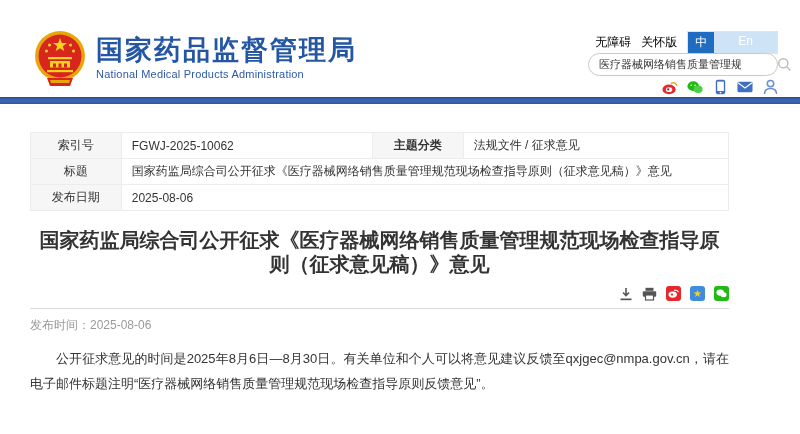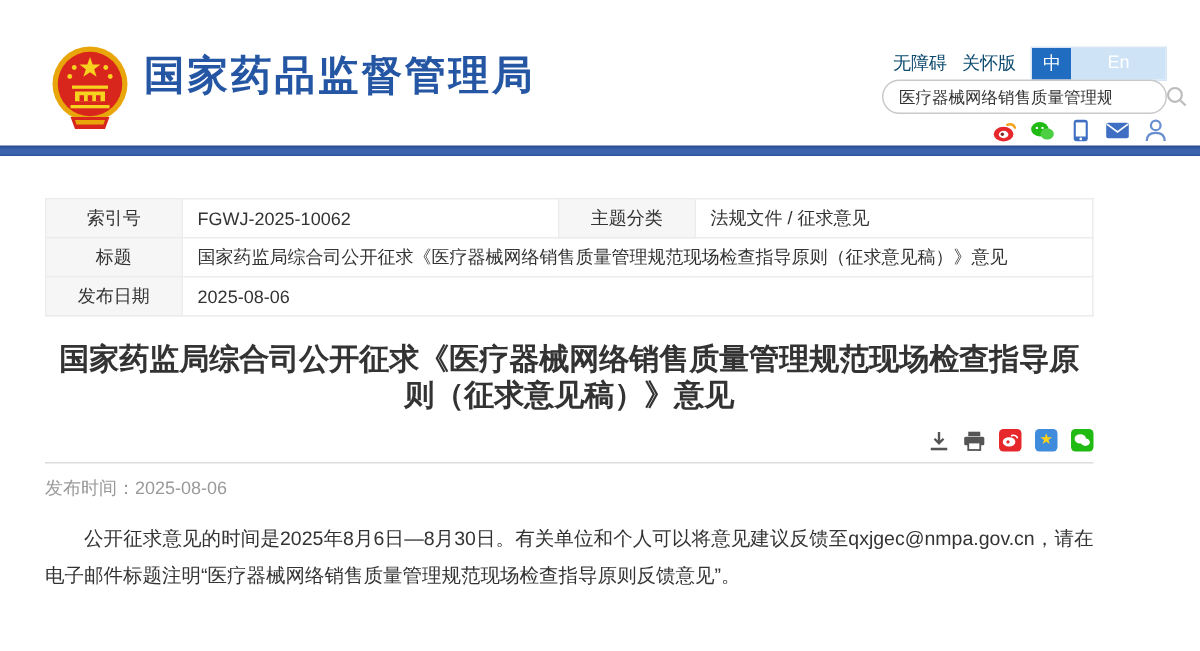--- a/index.html
+++ b/index.html
@@ -8,21 +8,21 @@
   .page { position:relative; width:759px; height:434px; background:#fff;margin-top:24px; }
 
   
   .header { position:relative; width:800px; height:72px; background:#fff; }
   .emblem { position:absolute; left:34px; top:6px; width:52px; height:56px; }
   .brand { position:absolute; left:96px; top:11px; }
   .brand-zh { font-size:27px; font-weight:bold; color:#2456a4; letter-spacing:2px; line-height:30px; }
   .brand-en { font-size:11px; color:#2d5aa7; margin-top:3px; letter-spacing:0.2px; }
 
   .topbar { position:absolute; right:22px; top:7px; display:flex; align-items:center; gap:10px; font-size:12px; color:#333; }
-  .topbar a.plain { color:#0c4a6e; text-decoration:none; }
+  .topbar a.plain { color:#000000; text-decoration:none; }
   .lang-toggle { display:flex; border:1px solid #d7e6f5; }
   .lang-zh { background:#1f6cc0; color:#fff; font-size:12px; padding:2px 7px; }
   .lang-en { background:#cfe3f6; color:#fff; font-size:12px; padding:2px 24px; }
 
   .searchbox { position:absolute; right:22px; top:29px; width:190px; height:23px;
                border:1px solid #c9c9c9; border-radius:12px; display:flex; align-items:center;
                padding:0 8px 0 10px; background:#fff;gap:36px; }
   .searchbox input { border:none; outline:none; flex:1; font-size:11px; color:#333; background:transparent;
                      font-family:"Liberation Sans","DejaVu Sans",sans-serif; }
   .search-glass { flex:0 0 auto; }
@@ -32,21 +32,21 @@
 
   .blue-bar { width:800px; height:7px; background:linear-gradient(#27498f,#3c64ae 40%,#3c64ae 75%,#2c519b); margin-top:1px; }
 
   
   .content { padding:28px 30px 0 30px; }
 
   table.meta { width:100%; border-collapse:collapse; table-layout:fixed; }
   table.meta td { border:1px solid #ececec; height:26px; font-size:12px; color:#333; padding:2px 10px; }
   td.lbl { background:#f6f6f6; text-align:center; color:#555; width:13%; }
   td.val-a { width:36%; }
-  td.lbl-b { width:13%; }
+  td.lbl-b { width:13%;font-weight:bold; }
   td.val-b { width:38%; }
 
   h1.art-title { margin-top:17px; text-align:center; font-size:20px; color:#333; font-weight:bold; line-height:24px; }
 
   .toolbar { display:flex; justify-content:flex-end; align-items:center; gap:9px; padding:10px 0 7px 0; border-bottom:1px solid #dcdcdc; }
   .toolbar .tool { cursor:pointer; display:inline-flex; }
   .share-sq { width:15px; height:15px; border-radius:3px; display:inline-flex; align-items:center; justify-content:center; font-size:10px; }
 
   .pub-row { text-align:left; font-size:12px; color:#9a9a9a; padding:8px 0 12px 0; }
 
@@ -72,20 +72,21 @@
       <rect x="14" y="27" width="24" height="2.2" fill="#f7d21e"></rect>
       <rect x="16" y="31" width="20" height="6.5" fill="#f7d21e"></rect>
       <rect x="19" y="33.5" width="3" height="4" fill="#d8261c"></rect>
       <rect x="24.5" y="33.5" width="3" height="4" fill="#d8261c"></rect>
       <rect x="30" y="33.5" width="3" height="4" fill="#d8261c"></rect>
       <rect x="13" y="40" width="26" height="2.2" fill="#f7d21e"></rect>
     </svg>
 
     <div class="brand">
       <div class="brand-zh">国家药品监督管理局</div>
+      <div class="brand-en">National Medical Products Administration</div>
     </div>
 
     <div class="topbar">
       <a class="plain">无障碍</a>
       <a class="plain">关怀版</a>
       <div class="lang-toggle">
         <span class="lang-zh">中</span>
         <span class="lang-en">En</span>
       </div>
     </div>

